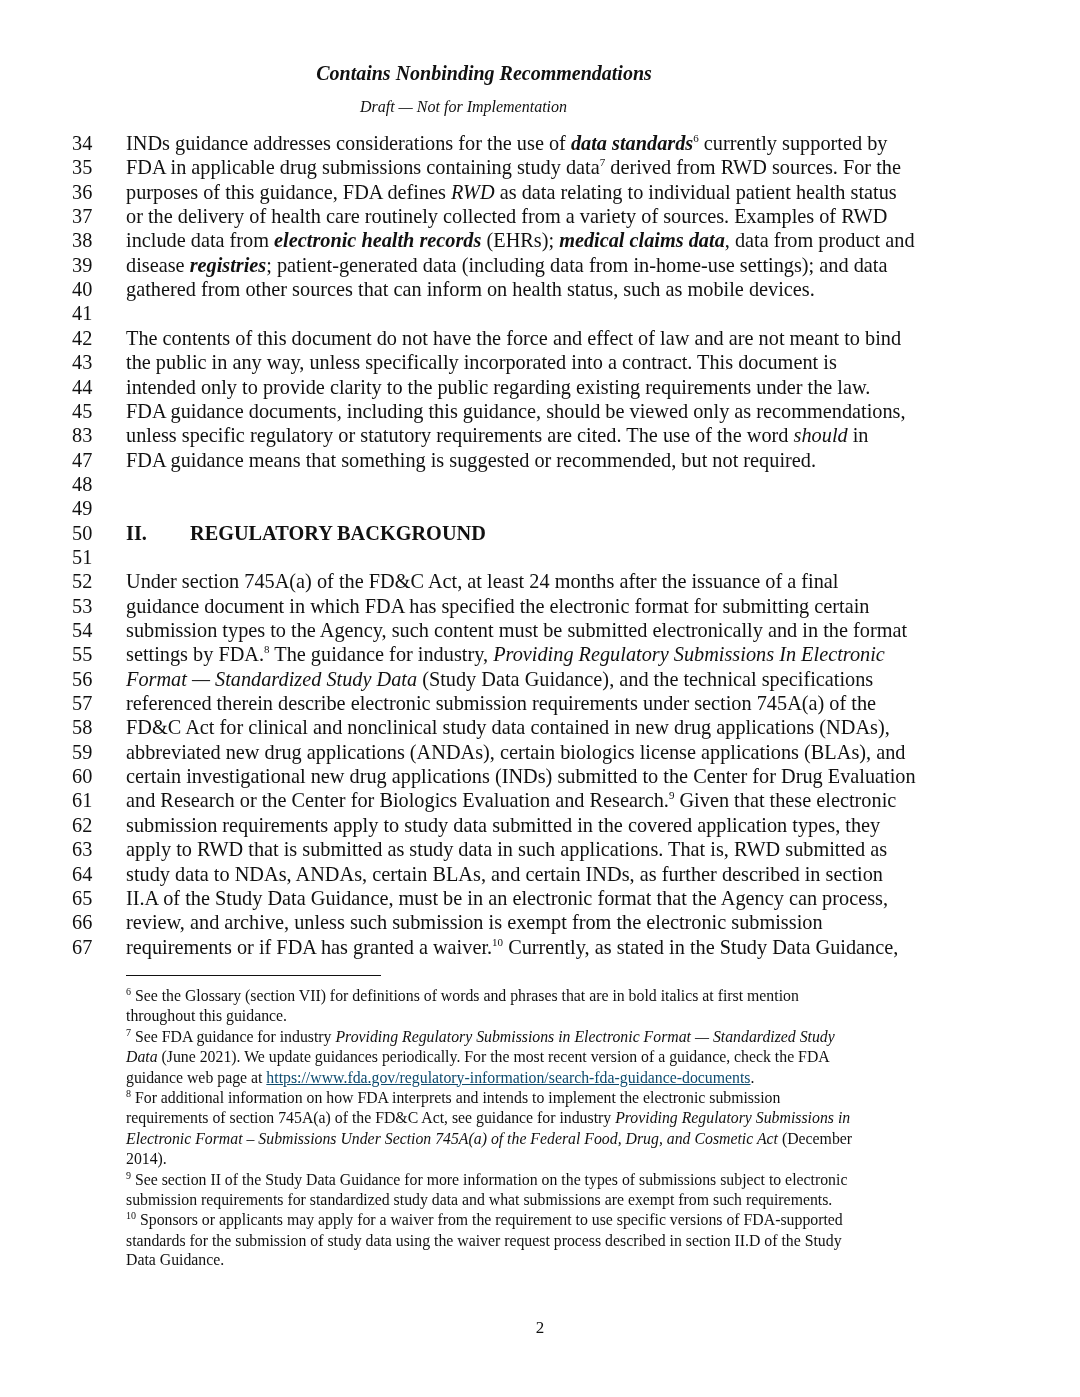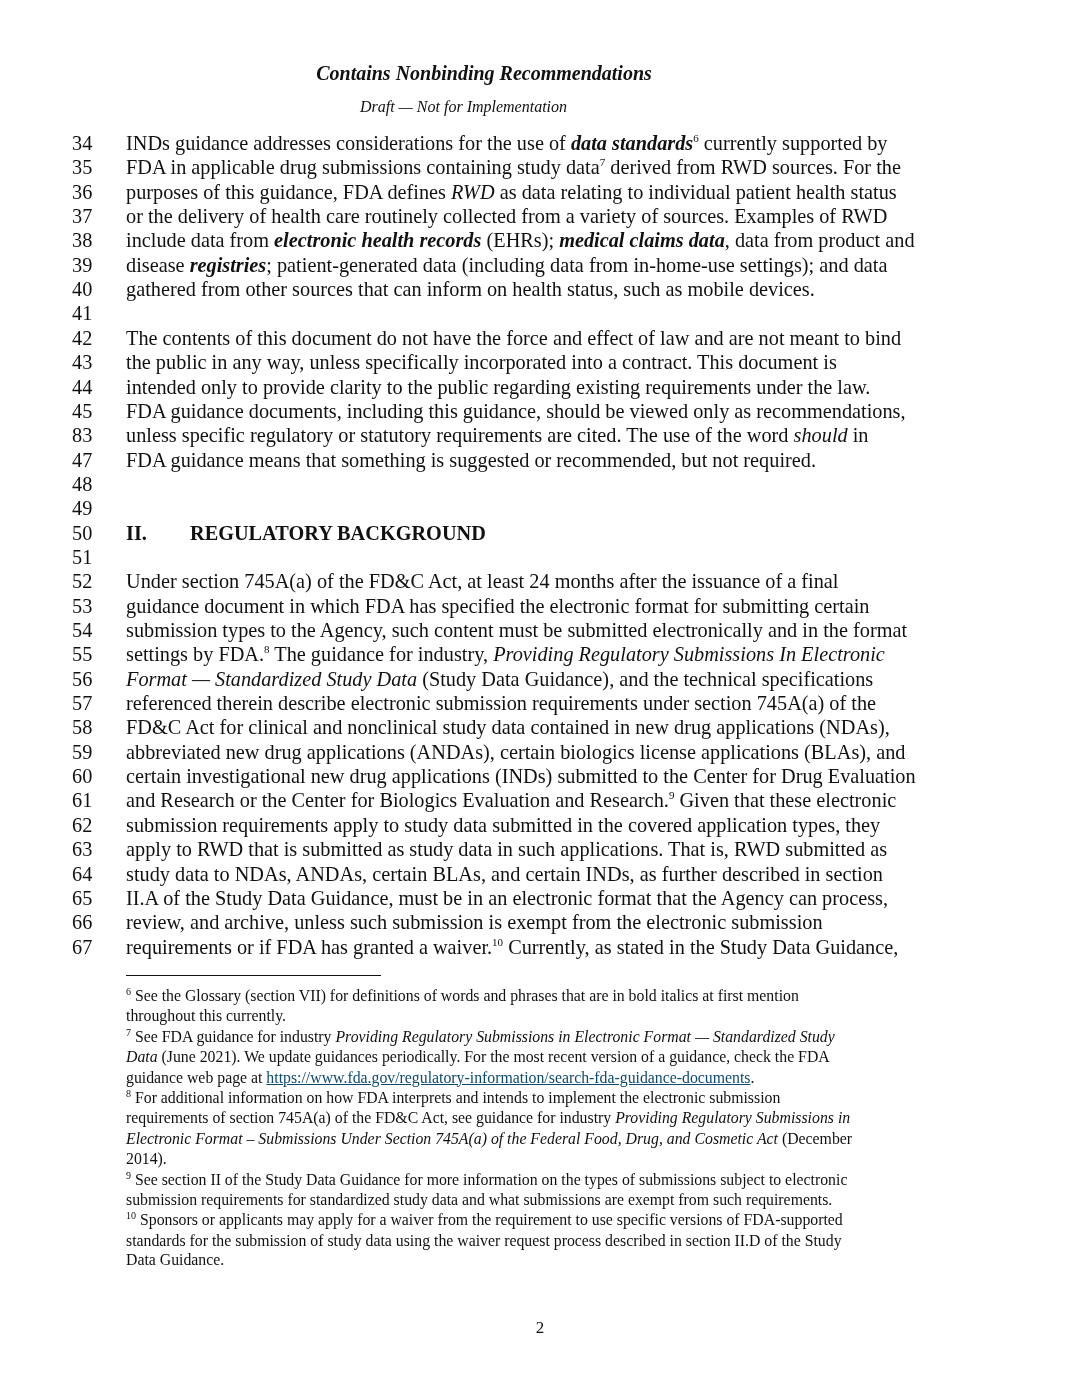--- a/index.html
+++ b/index.html
@@ -163,21 +163,21 @@
       </div>
       <div class="line" style="top: 934.55px;">
         <span class="ln">67</span>
         <span class="txt"><span>requirements or if FDA has granted a waiver.</span><sup>10</sup><span>  Currently, as stated in the Study Data Guidance,</span></span>
       </div>
     </div>
 
   <div class="fn-rule"></div>
   <div id="footnotes">
       <div class="fn" style="top: 986px;"><sup>6</sup><span> See the Glossary (section VII) for definitions of words and phrases that are in bold italics at first mention</span></div>
-      <div class="fn" style="top: 1006.4px;"><span>throughout this currently.</span></div>
+      <div class="fn" style="top: 1006.4px;"><span>throughout this guidance.</span></div>
       <div class="fn" style="top: 1026.8px;"><sup>7</sup><span> See FDA guidance for industry </span><i>Providing Regulatory Submissions in Electronic Format — Standardized Study</i></div>
       <div class="fn" style="top: 1047.2px;"><i>Data</i><span> (June 2021).  We update guidances periodically. For the most recent version of a guidance, check the FDA</span></div>
       <div class="fn" style="top: 1067.6px;"><span>guidance web page at </span><a href="#">https://www.fda.gov/regulatory-information/search-fda-guidance-documents</a><span>.</span></div>
       <div class="fn" style="top: 1088px;"><sup>8</sup><span> For additional information on how FDA interprets and intends to implement the electronic submission</span></div>
       <div class="fn" style="top: 1108.4px;"><span>requirements of section 745A(a) of the FD&amp;C Act, see guidance for industry </span><i>Providing Regulatory Submissions in</i></div>
       <div class="fn" style="top: 1128.8px;"><i>Electronic Format – Submissions Under Section 745A(a) of the Federal Food, Drug, and Cosmetic Act</i><span> (December</span></div>
       <div class="fn" style="top: 1149.2px;"><span>2014).</span></div>
       <div class="fn" style="top: 1169.6px;"><sup>9</sup><span> See section II of the Study Data Guidance for more information on the types of submissions subject to electronic</span></div>
       <div class="fn" style="top: 1190px;"><span>submission requirements for standardized study data and what submissions are exempt from such requirements.</span></div>
       <div class="fn" style="top: 1210.4px;"><sup>10</sup><span>  Sponsors or applicants may apply for a waiver from the requirement to use specific versions of FDA-supported</span></div>

